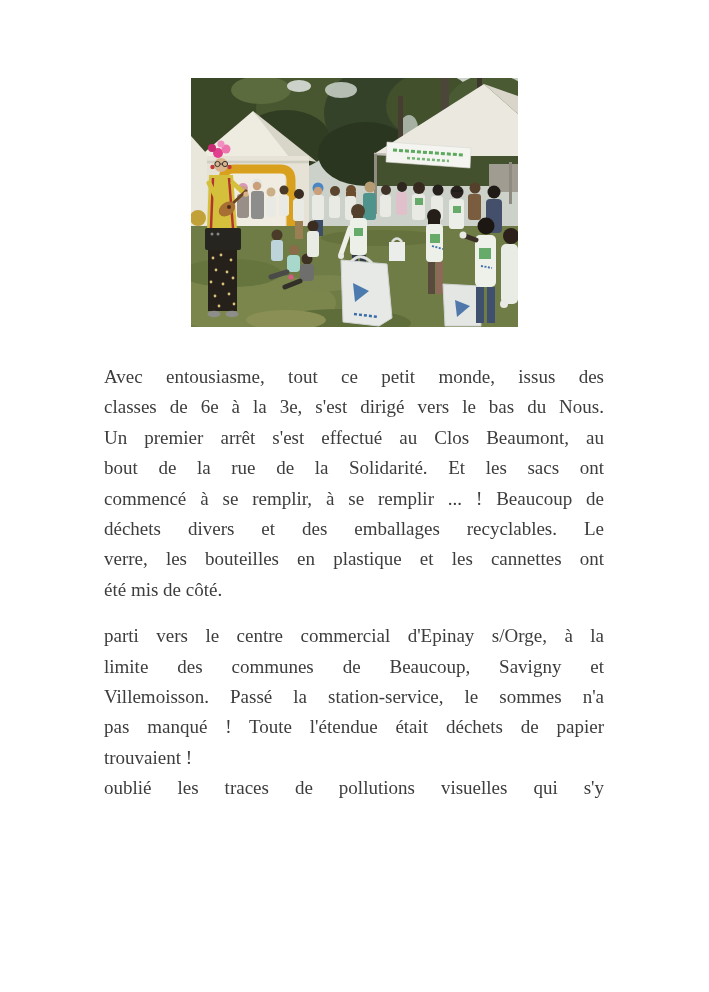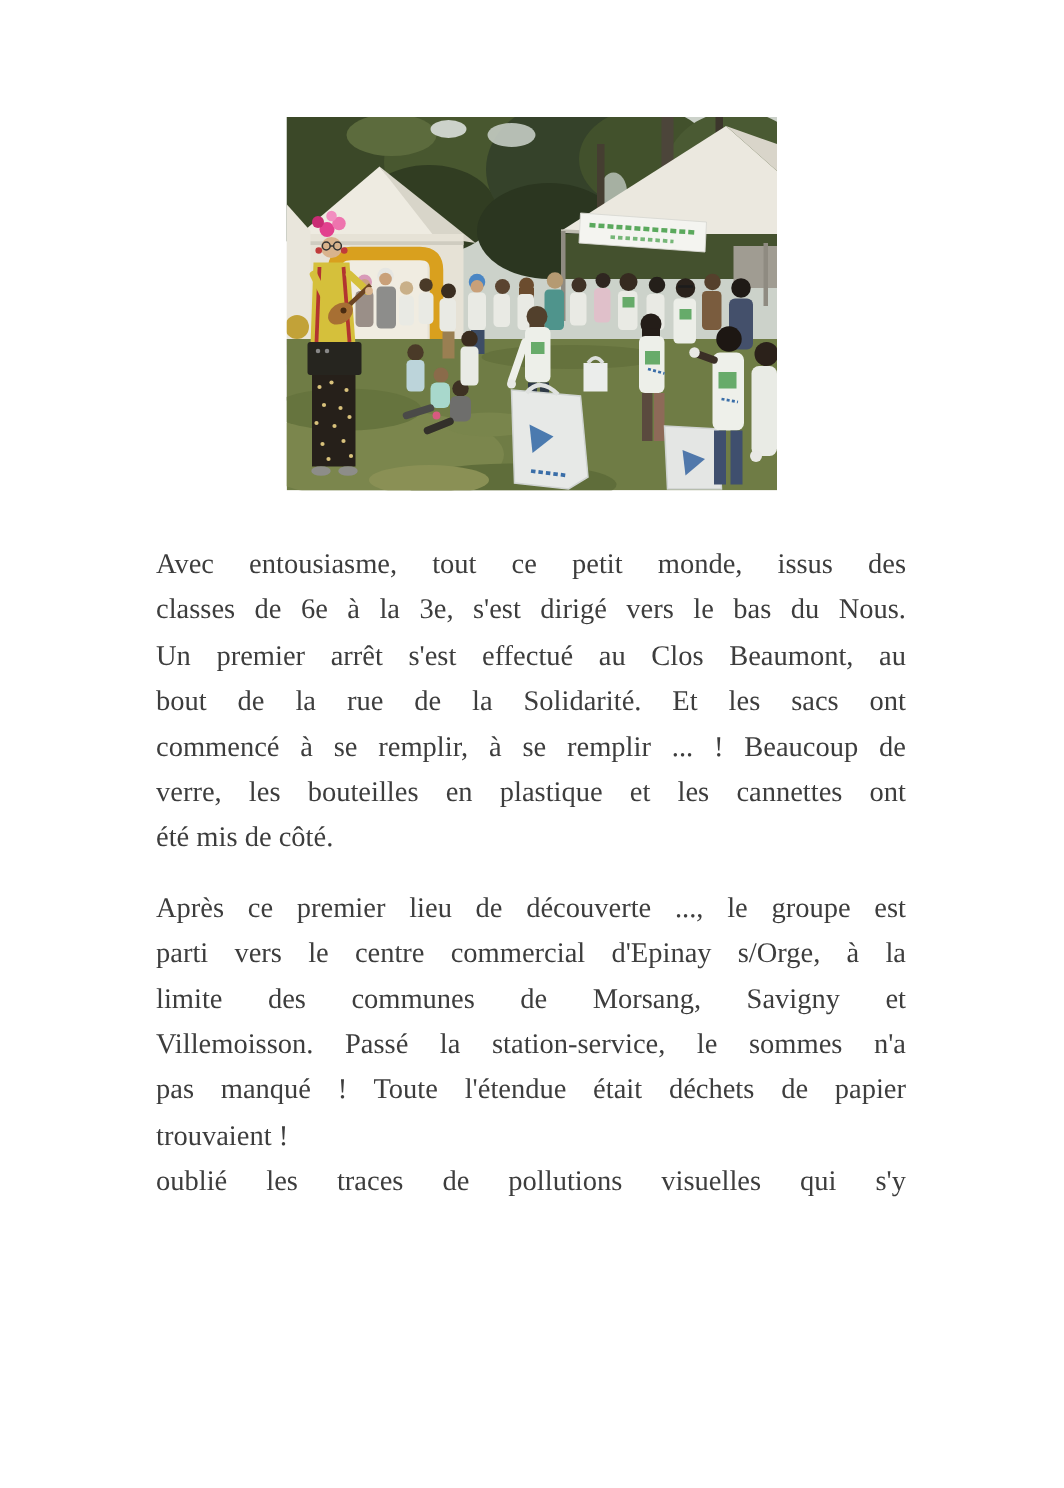--- a/index.html
+++ b/index.html
@@ -240,27 +240,27 @@
     </svg>
   </div>
 
   <div class="text-block">
       <div class="paragraph">
         <div class="line">Avec entousiasme, tout ce petit monde, issus des</div>
         <div class="line">classes de 6e à la 3e, s'est dirigé vers le bas du Nous.</div>
         <div class="line">Un premier arrêt s'est effectué au Clos Beaumont, au</div>
         <div class="line">bout de la rue de la Solidarité. Et les sacs ont</div>
         <div class="line">commencé à se remplir, à se remplir ... ! Beaucoup de</div>
+        <div class="line">déchets divers et des emballages recyclables. Le</div>
         <div class="line">verre, les bouteilles en plastique et les cannettes ont</div>
         <div class="line last">été mis de côté.</div>
       </div>
       <div class="paragraph">
-        <div class="line">Après ce premier lieu de découverte ..., le groupe est</div>
         <div class="line">parti vers le centre commercial d'Epinay s/Orge, à la</div>
-        <div class="line">limite des communes de Morsang, Savigny et</div>
+        <div class="line">limite des communes de Beaucoup, Savigny et</div>
         <div class="line">Villemoisson. Passé la station-service, le sommes n'a</div>
         <div class="line">pas manqué ! Toute l'étendue était déchets de papier</div>
         <div class="line last">trouvaient !</div>
         <div class="line">oublié les traces de pollutions visuelles qui s'y</div>
       </div>
     </div>
 
   <div class="page-number">17</div>
 
 </div>

